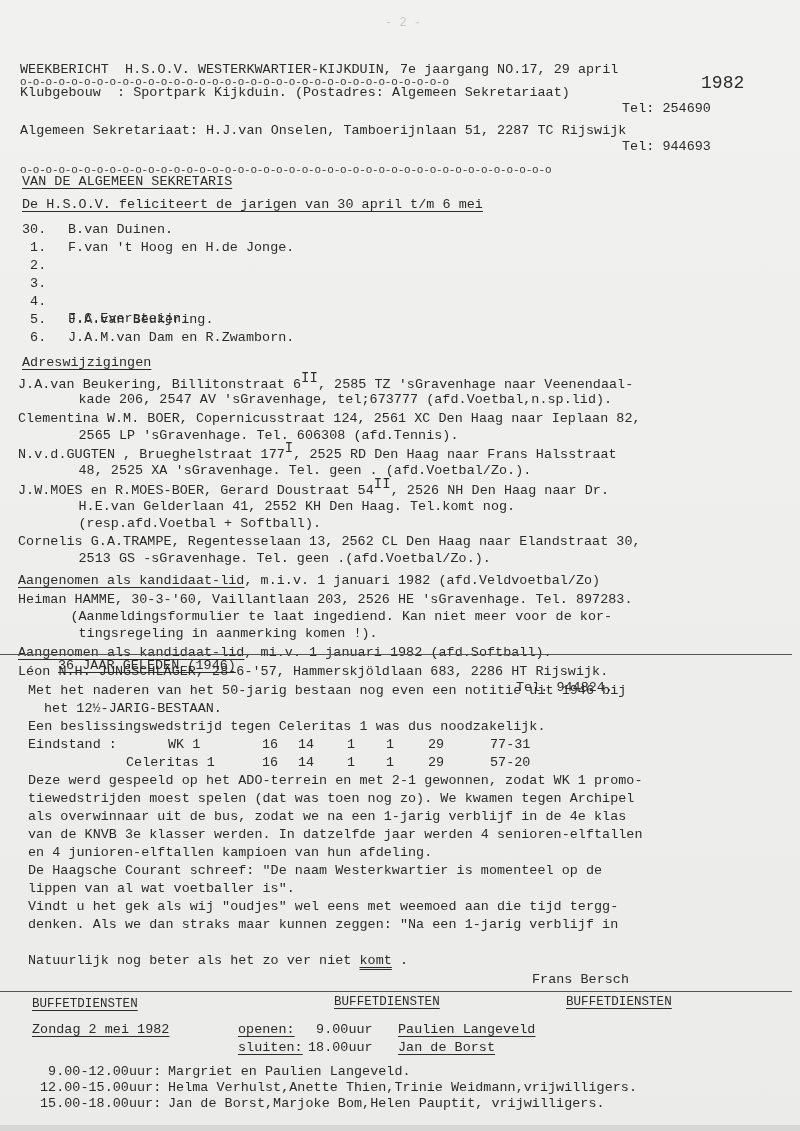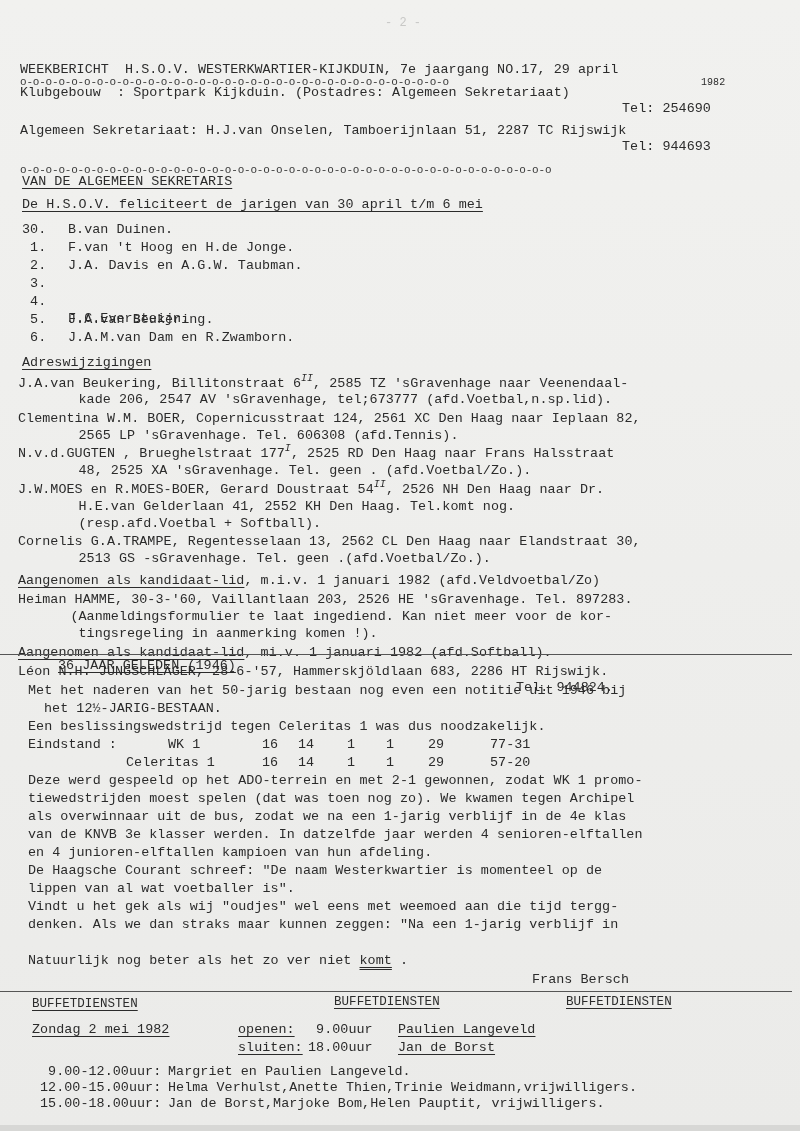--- a/index.html
+++ b/index.html
@@ -13,50 +13,49 @@
   .page {
     position:absolute; left:0; top:0; width:800px; height:1131px;
     background:linear-gradient(180deg,#f1f1ef 0%,#eeeeec 50%,#ebebe9 100%);
   }
   .ln {
     position:absolute; white-space:pre; font-size:13.4px; line-height:16px;
     letter-spacing:0.05px;
   }
   .u { text-decoration:underline; text-underline-offset:3px; text-decoration-thickness:1px; }
   .dots { font-size:11px; letter-spacing:-0.2px; color:#3a3a3a; }
-  .sup { font-size:10px; position:relative; top:-6px;font-style:italic; }
+  .sup { font-size:14px; position:relative; top:-6px; }
   .rule { position:absolute; height:1px; background:#555; }
   .pagenum { position:absolute; left:385px; top:16px; font-size:12px; color:#c8c8c6; }
   .bottom-edge { position:absolute; left:0; right:0; bottom:0; height:6px; background:#d7d7d5; }
 </style>
 </head>
 <body>
 
 <div class="page">
 
   <div class="pagenum">- 2 -</div>
 
   <div class="ln" style="left:20px;top:62px;">WEEKBERICHT  H.S.O.V. WESTERKWARTIER-KIJKDUIN, 7e jaargang NO.17, 29 april</div>
   <div class="ln dots" style="left:20px;top:74px;">o-o-o-o-o-o-o-o-o-o-o-o-o-o-o-o-o-o-o-o-o-o-o-o-o-o-o-o-o-o-o-o-o-o</div>
-  <div class="ln" style="left:701px;top:75px;font-size:10px;">1982</div>
+  <div class="ln" style="left:701px;top:75px;font-size:18px;">1982</div>
   <div class="ln" style="left:20px;top:85px;">Klubgebouw  : Sportpark Kijkduin. (Postadres: Algemeen Sekretariaat)</div>
   <div class="ln" style="left:622px;top:101px;">Tel: 254690</div>
   <div class="ln" style="left:20px;top:123px;">Algemeen Sekretariaat: H.J.van Onselen, Tamboerijnlaan 51, 2287 TC Rijswijk</div>
   <div class="ln" style="left:622px;top:139px;">Tel: 944693</div>
   <div class="ln dots" style="left:20px;top:162px;">o-o-o-o-o-o-o-o-o-o-o-o-o-o-o-o-o-o-o-o-o-o-o-o-o-o-o-o-o-o-o-o-o-o-o-o-o-o-o-o-o-o</div>
 
   <div class="ln u" style="left:22px;top:174px;">VAN DE ALGEMEEN SEKRETARIS</div>
   <div class="ln u" style="left:22px;top:197px;">De H.S.O.V. feliciteert de jarigen van 30 april t/m 6 mei</div>
 
   <div class="ln" style="left:22px;top:222px;">30.</div>
   <div class="ln" style="left:68px;top:222px;">B.van Duinen.</div>
   <div class="ln" style="left:22px;top:240px;"> 1.</div>
   <div class="ln" style="left:68px;top:240px;">F.van 't Hoog en H.de Jonge.</div>
   <div class="ln" style="left:22px;top:258px;"> 2.</div>
-  <div class="ln" style="left:68px;top:258px;">J.A. Davis en A.G.W. Taubman.</div>
   <div class="ln" style="left:22px;top:276px;"> 3.</div>
   <div class="ln" style="left:22px;top:294px;"> 4.</div>
   <div class="ln" style="left:68px;top:294px;margin-top:17px;">F.C.Eversteijn.</div>
   <div class="ln" style="left:22px;top:312px;"> 5.</div>
   <div class="ln" style="left:68px;top:312px;">J.A.van Beukering.</div>
   <div class="ln" style="left:22px;top:330px;"> 6.</div>
   <div class="ln" style="left:68px;top:330px;">J.A.M.van Dam en R.Zwamborn.</div>
 
   <div class="ln u" style="left:22px;top:355px;">Adreswijzigingen</div>
 

